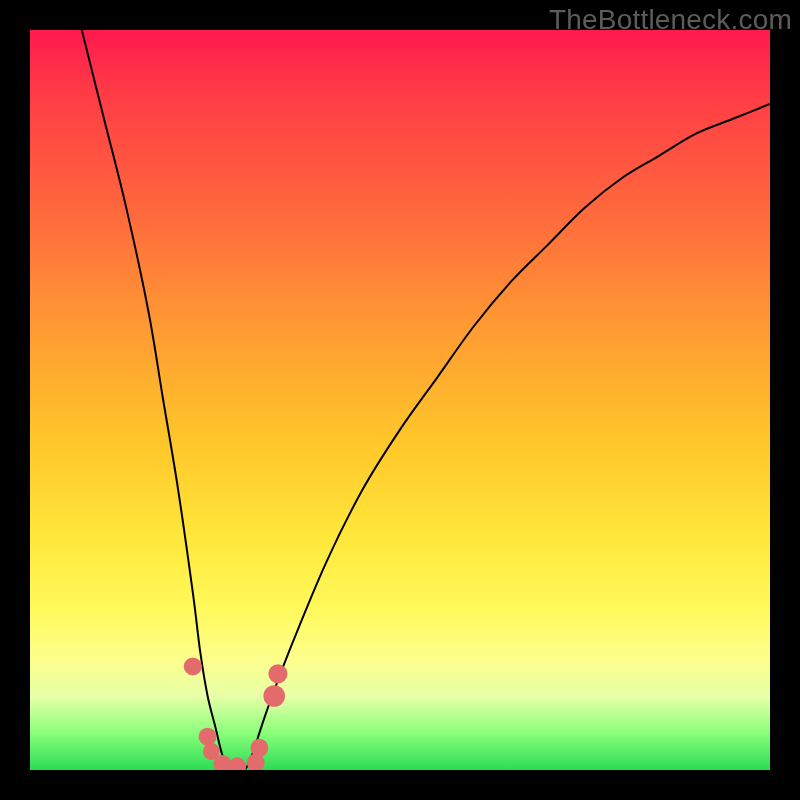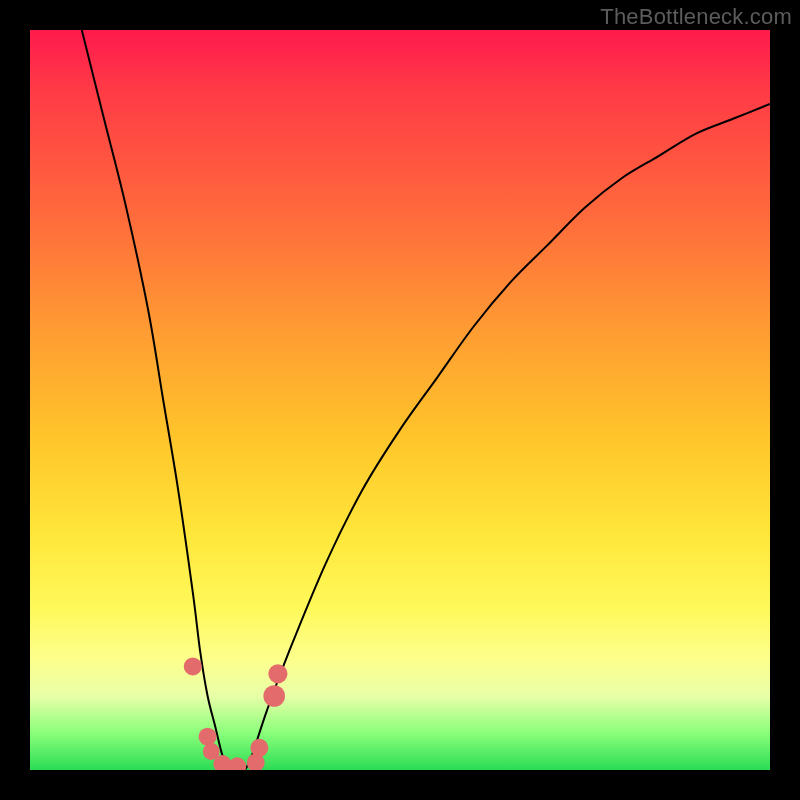--- a/index.html
+++ b/index.html
@@ -36,21 +36,21 @@
       #fdff8c 85%,
       #e8ffa8 90%,
       #8aff7a 95%,
       #2bdc55 100%
     );
   }
   .watermark {
     position: absolute;
     top: 4px;
     right: 8px;
-    font-size: 22px;
+    font-size: 28px;
     font-weight: 400;
     color: #5c5c5c;
     letter-spacing: 0.2px;
     user-select: none;
   }
   svg.curve {
     position: absolute;
     left: 0; top: 0;
     width: 740px;
     height: 740px;

